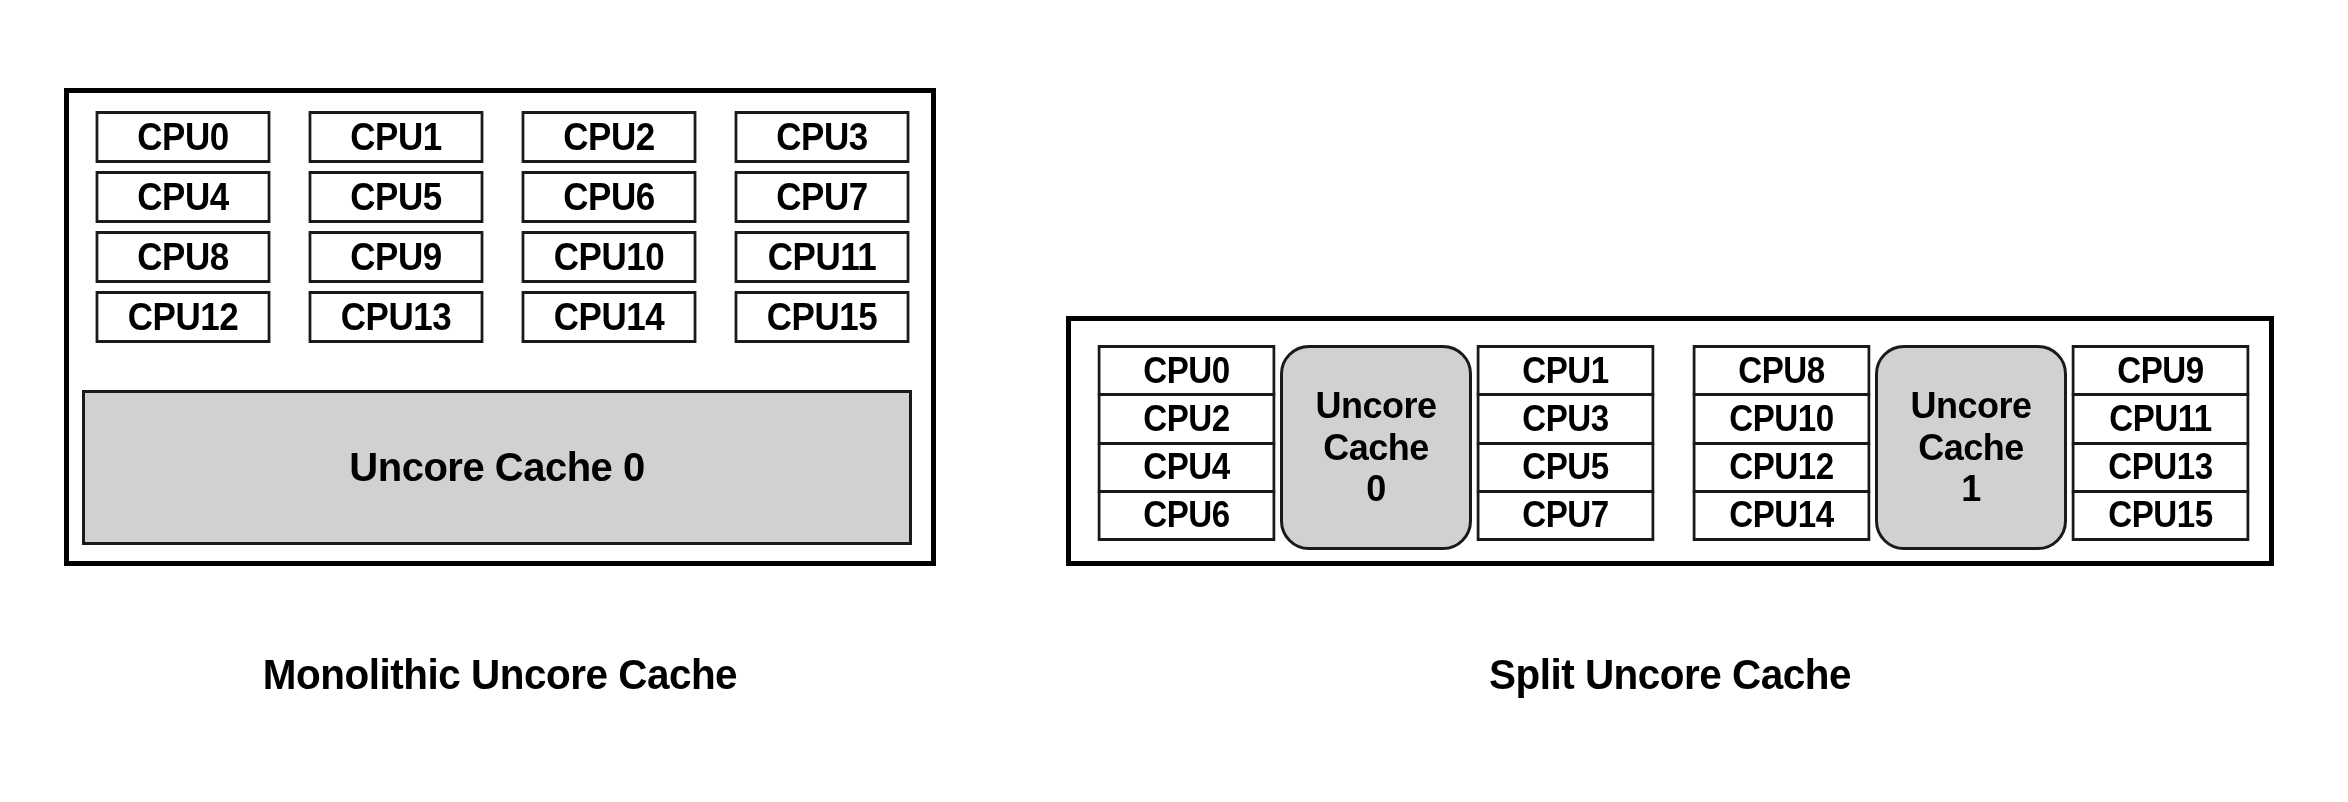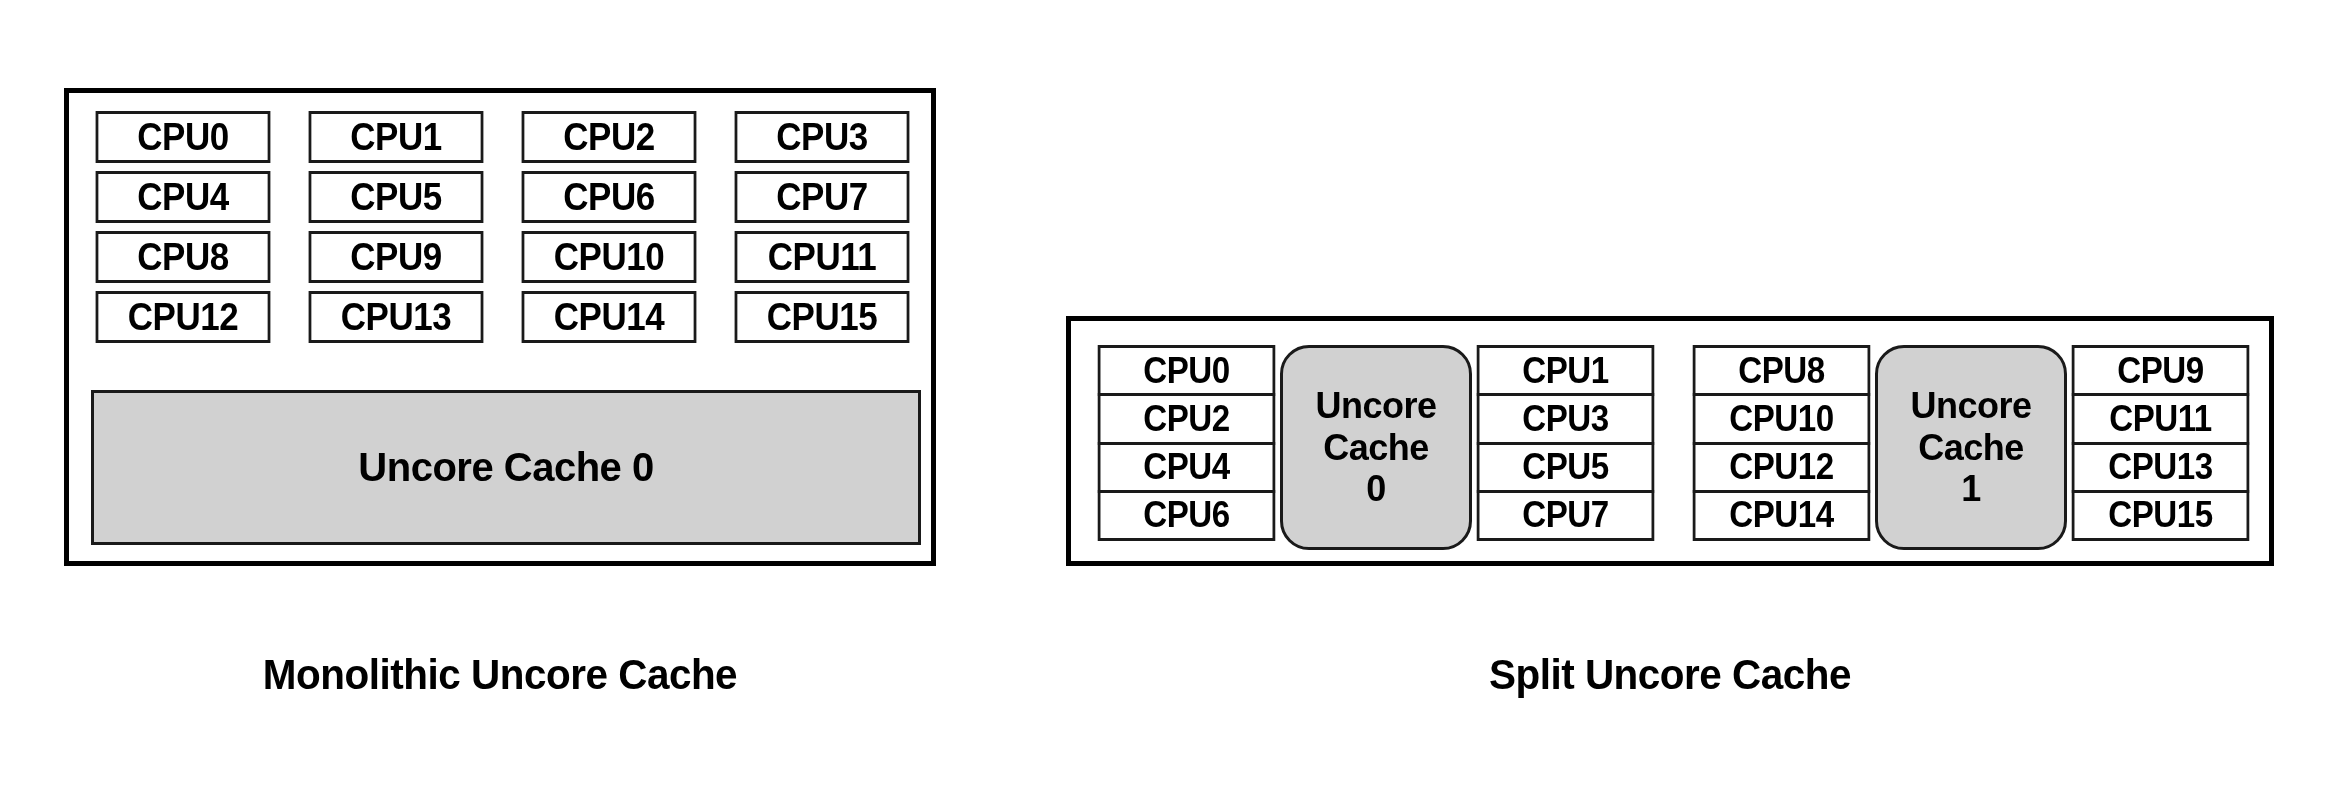--- a/index.html
+++ b/index.html
@@ -86,21 +86,21 @@
     display: grid;
     grid-template-columns: repeat(4, 190px);
     grid-template-rows: repeat(4, 52px);
     column-gap: 23px;
     row-gap: 8px;
   }
   #mono-grid .cpu-box { width: 190px; height: 52px; }
 
   #mono-cache {
     position: absolute;
-    left: 22px;
+    left: 13px;
     top: 297px;
     width: 830px;
     height: 155px;
     font-size: 40px;
   }
 
   #caption-mono {
     left: 64px;
     top: 650px;
     width: 872px;

